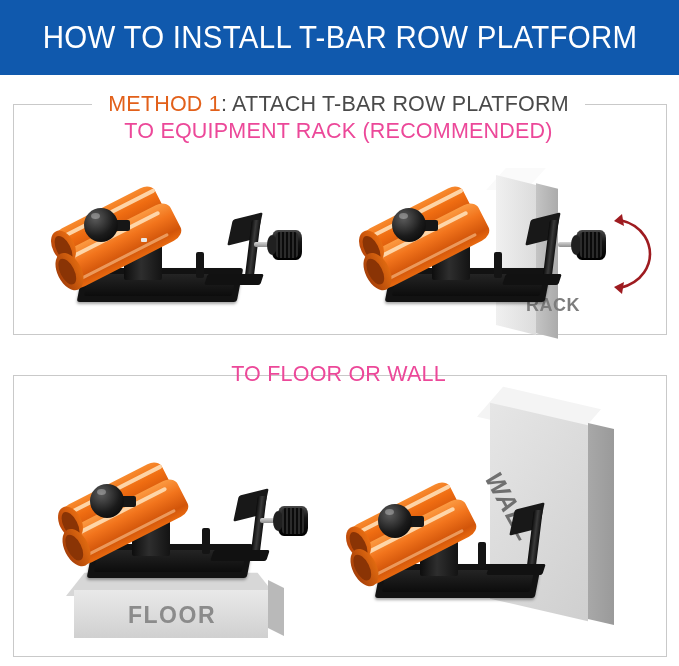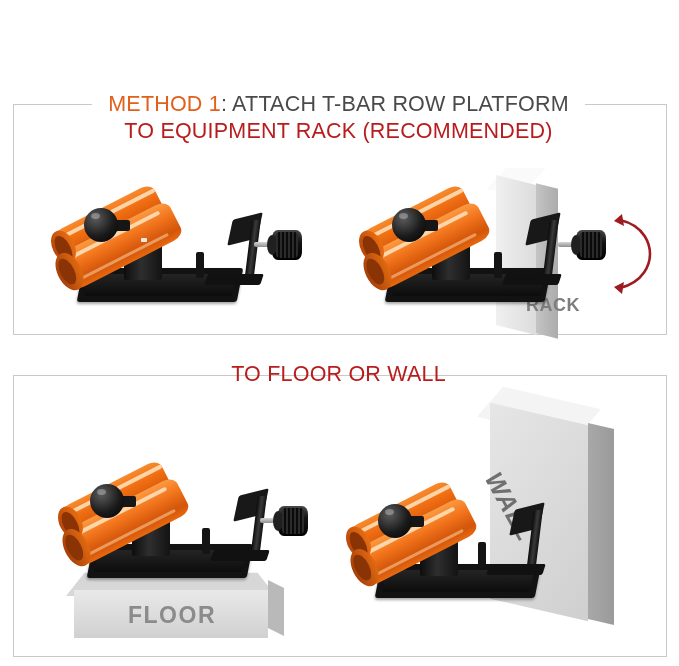--- a/index.html
+++ b/index.html
@@ -14,21 +14,21 @@
   
   .panel{position:absolute;border:1.6px solid #c9c9c9;background:transparent;}
   #panel1{left:13px;top:104px;width:652px;height:229px;}
   #panel2{left:13px;top:375px;width:652px;height:280px;}
 
   .title-wrap{position:absolute;left:0;width:677px;text-align:center;z-index:6;}
   #title1{top:92px;}
   #title2{top:360px;}
   .title-line1{display:inline-block;background:#ffffff;padding:0 16px;font-size:21.5px;color:#4a4a4a;white-space:nowrap;
     font-family:"Liberation Sans Narrow","Liberation Sans",sans-serif;letter-spacing:.2px;}
-  .title-line2{display:block;margin-top:2px;font-size:21.5px;color:#b91c1c;white-space:nowrap;
+  .title-line2{display:block;margin-top:2px;font-size:21.5px;color:#ec4899;white-space:nowrap;
     font-family:"Liberation Sans Narrow","Liberation Sans",sans-serif;letter-spacing:.2px;}
   .method-em{color:#e2601a;}
 
   
   .device{position:absolute;width:250px;height:160px;transform-origin:top left;}
 
   
   .baseplate{position:absolute;left:18px;top:108px;width:160px;height:34px;background:#121212;
     border-radius:3px;transform:skewX(-11deg);box-shadow:0 2px 3px rgba(0,0,0,.35);}
   .baseplate:after{content:"";position:absolute;left:6px;top:6px;width:148px;height:22px;
@@ -114,20 +114,23 @@
     transform:rotate(61deg) skewX(-12deg);transform-origin:left top;z-index:4;}
 
   
   .rot-arrow{position:absolute;z-index:6;}
 </style>
 </head>
 <body>
 
 <div class="page">
 
+  <div class="header">
+    <div class="header-title">HOW TO INSTALL T-BAR ROW PLATFORM</div>
+  </div>
 
   <div class="panel" id="panel1"></div>
   <div class="title-wrap" id="title1">
     <span class="title-line1"><span class="method-em">METHOD 1</span><span>: ATTACH T-BAR ROW PLATFORM</span></span>
     <span class="title-line2">TO EQUIPMENT RACK (RECOMMENDED)</span>
   </div>
 
   <div class="device" style="left:62px;top:160px;transform:scale(1.0);">
     <div class="baseplate">
       <div class="bp-hole h1"></div>

